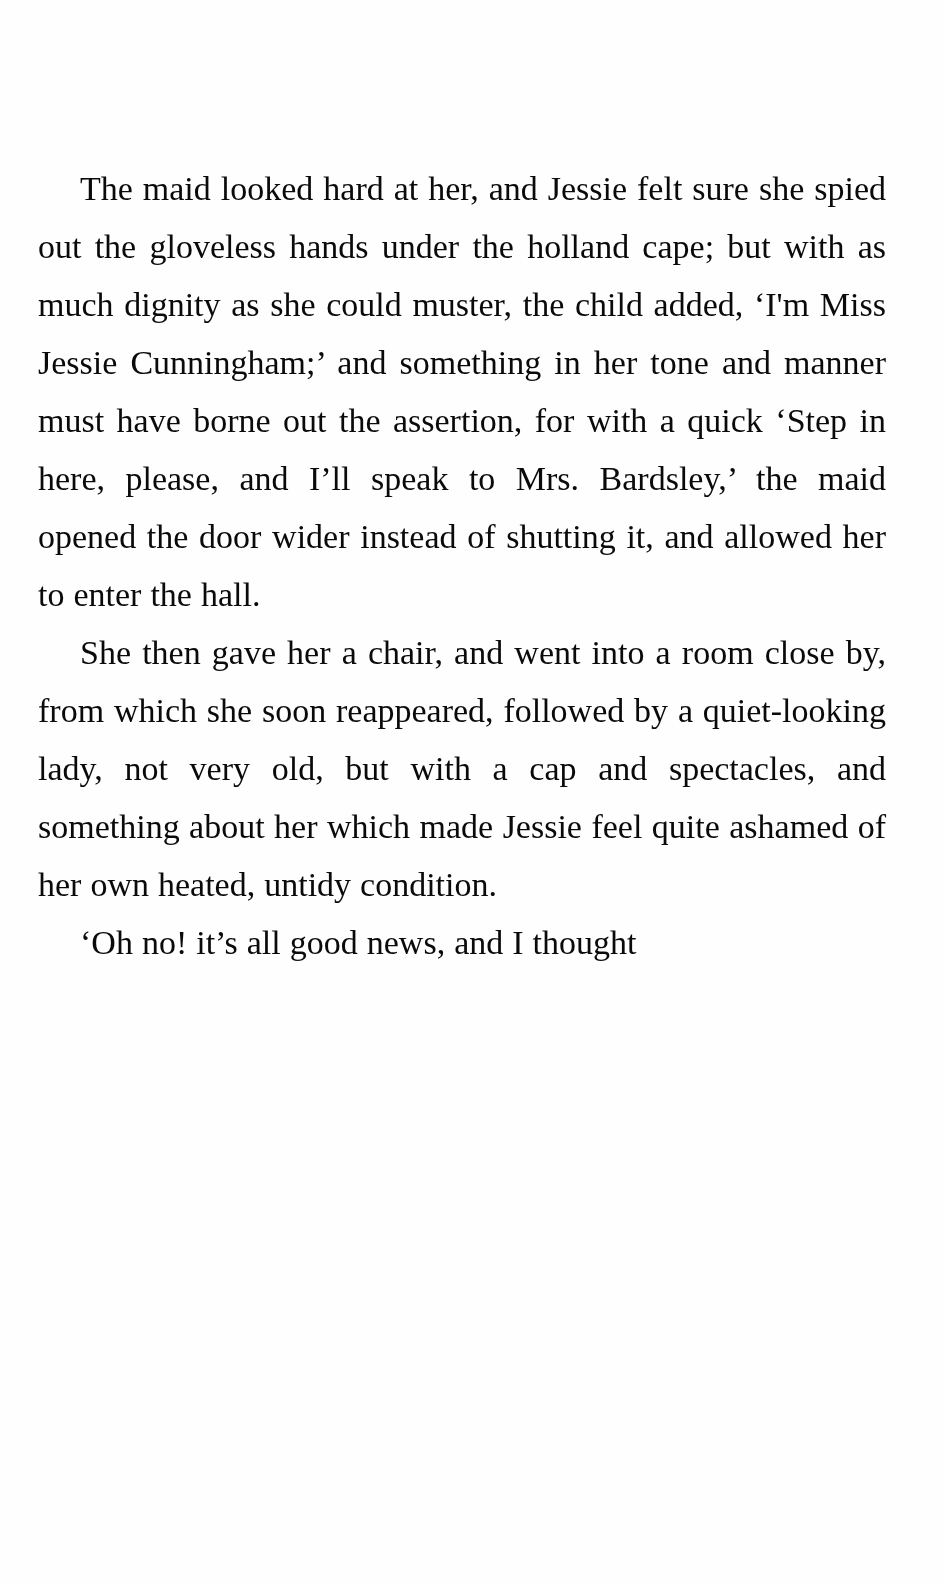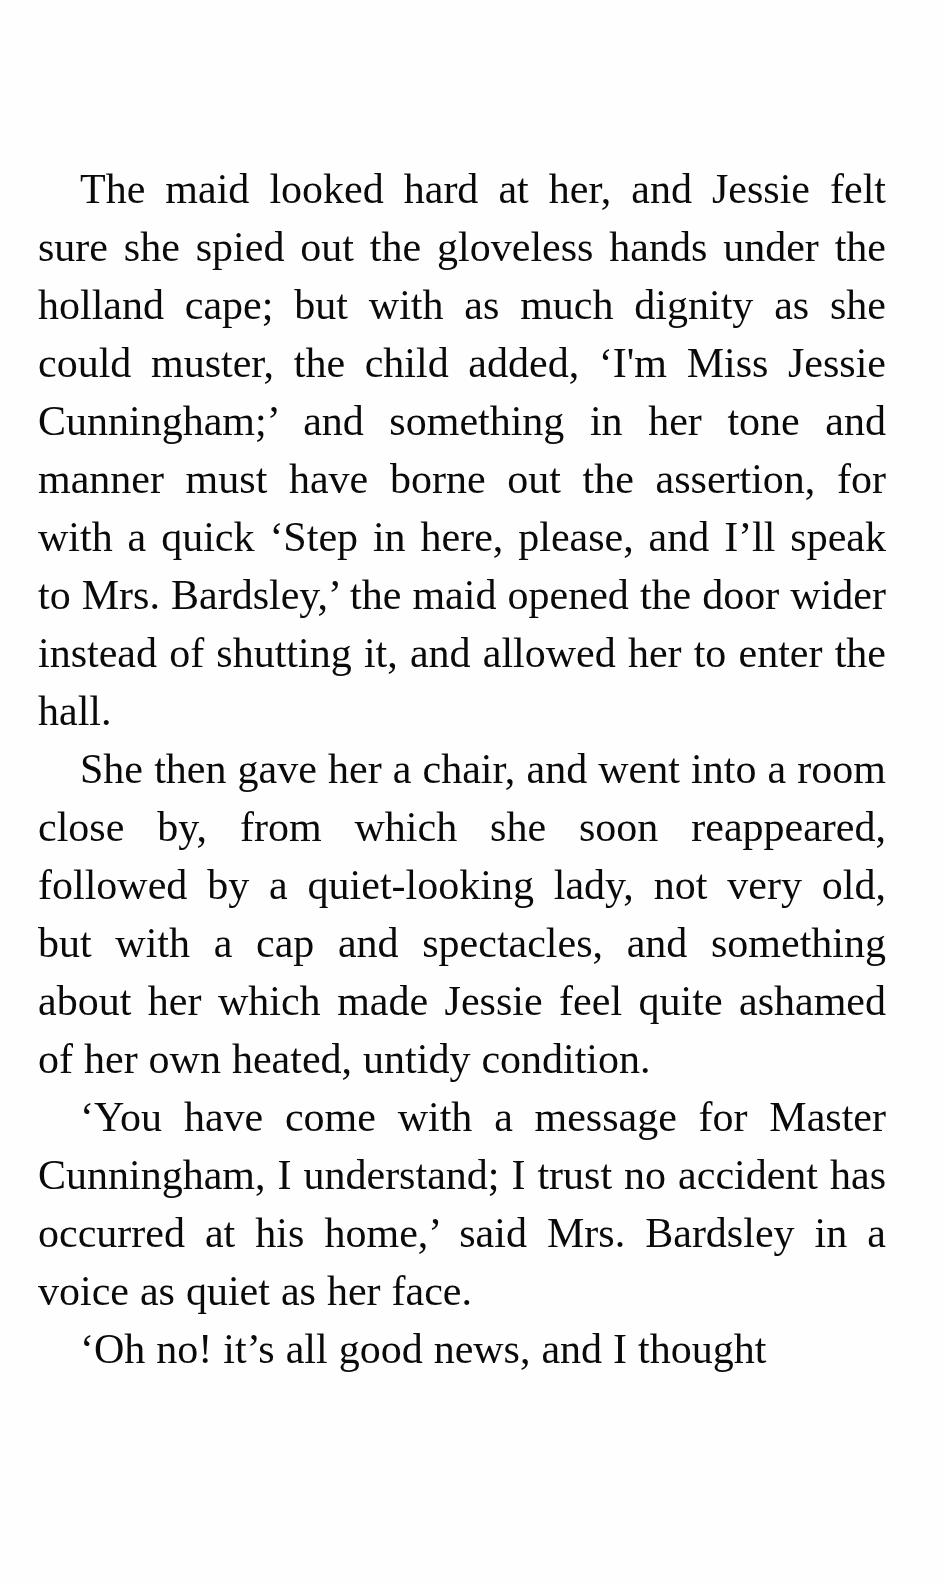--- a/index.html
+++ b/index.html
@@ -53,21 +53,21 @@
   .body-text {
     position: absolute;
     top: 160px;
     left: 38px;
     width: 848px;
   }
   p.para {
     margin: 0 0 0 0;
     text-align: justify;
     text-justify: inter-word;
-    font-size: 42px;
+    font-size: 34px;
     line-height: 58px;
     text-indent: 42px;
     hyphens: none;
     word-spacing: 0.5px;
   }
   p.para:last-child {
     text-align: left;
   }
   
   .body-text, .running-head {
@@ -76,17 +76,16 @@
 </style>
 </head>
 <body>
 
 <div class="page">
 
 
   <div class="body-text">
     <p class="para">The maid looked hard at her, and Jessie felt sure she spied out the gloveless hands under the holland cape; but with as much dignity as she could muster, the child added, ‘I'm Miss Jessie Cunningham;’ and something in her tone and manner must have borne out the assertion, for with a quick ‘Step in here, please, and I’ll speak to Mrs. Bardsley,’ the maid opened the door wider instead of shutting it, and allowed her to enter the hall.</p>
     <p class="para">She then gave her a chair, and went into a room close by, from which she soon reappeared, followed by a quiet-looking lady, not very old, but with a cap and spectacles, and something about her which made Jessie feel quite ashamed of her own heated, untidy condition.</p>
-    <p class="para">‘You have come with a message for Master Cunningham, I understand; I trust no accident has occurred at his home,’ said Mrs. Bardsley in a voice as quiet as her face.</p>
     <p class="para">‘Oh no! it’s all good news, and I thought</p>
   </div>
 
 </div>
 
 </body></html>

